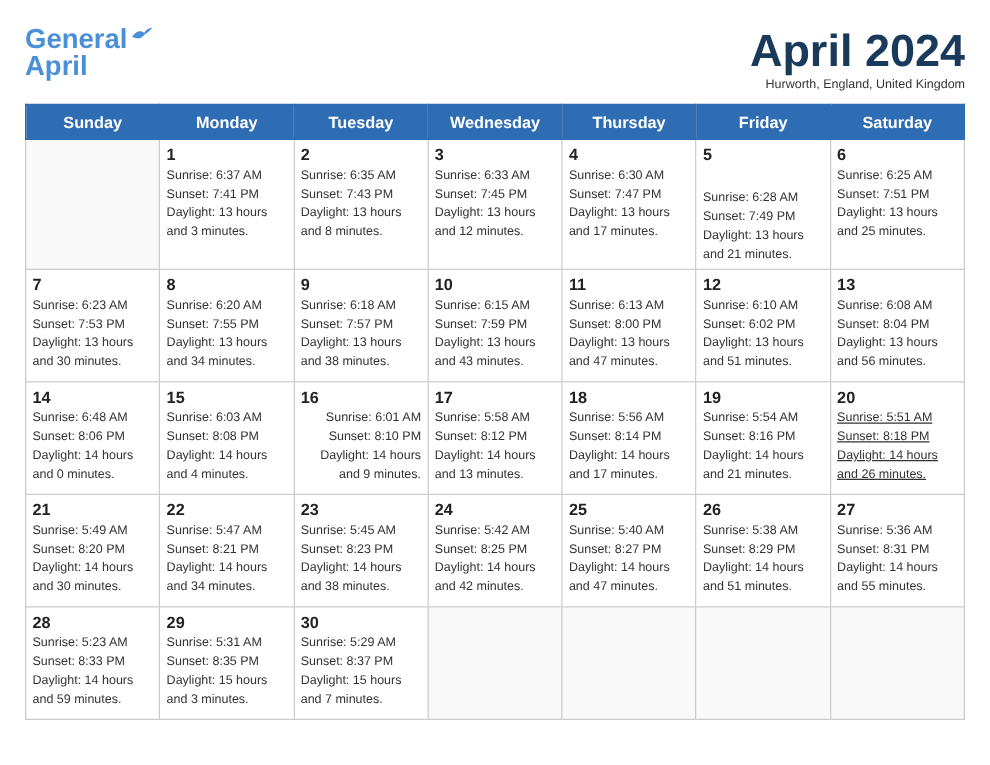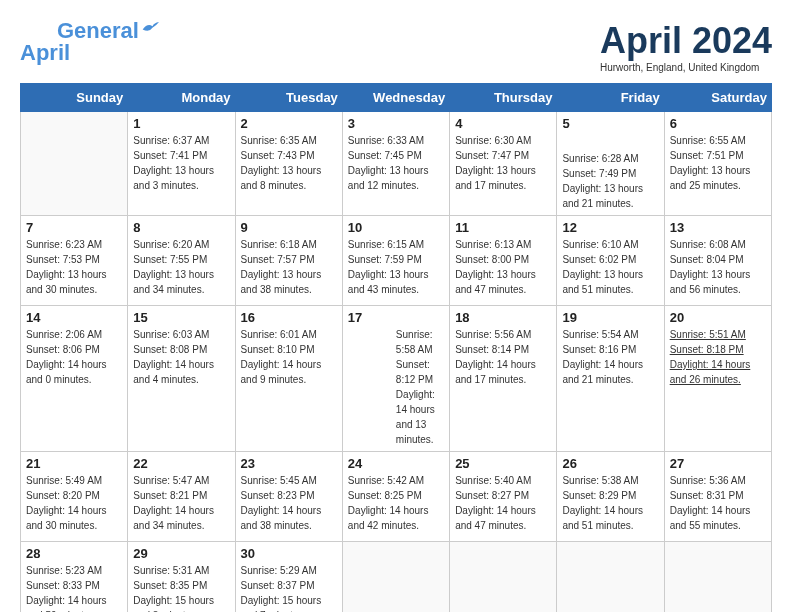--- a/index.html
+++ b/index.html
@@ -30,20 +30,21 @@
     .logo-text span {
       color: #4a90d9;
     }
     .logo-bird {
       width: 18px;
       height: 14px;
       margin-left: 48px;
       margin-top: -12px;
     }
     .title-block {
+      text-align: right;
     }
     .month-title {
       font-size: 36px;
       font-weight: bold;
       color: #1a3a5c;
     }
     .location {
       font-size: 10px;
       color: #333;
       font-weight: normal;
@@ -52,21 +53,21 @@
       width: 100%;
       border-collapse: collapse;
       table-layout: fixed;
     }
     thead th {
       background: #2e6db4;
       color: #fff;
       font-size: 13px;
       font-weight: bold;
       padding: 6px 4px;
-      text-align: right;
+      text-align: center;
       border: 1px solid #2e6db4;
     }
     td {
       border: 1px solid #ccc;
       vertical-align: top;
       padding: 4px 5px;
       font-size: 10.5px;
       color: #333;
       height: 90px;
     }
@@ -84,21 +85,21 @@
     }
     .empty-cell {
       background: #f9f9f9;
     }
   </style>
 </head>
 <body>
 
 <div class="header">
   <div class="logo">
-    <div style="display:flex; align-items:center;margin-left:37px;">
+    <div style="display:flex; align-items:center;">
       <span class="logo-text">
         <span>General</span>
       </span>
       <svg class="logo-bird" viewBox="0 0 22 14" style="margin-left:2px; margin-top:-8px;">
         <path d="M2,10 Q8,2 14,6 Q16,2 22,1 Q18,6 14,8 Q10,14 2,10Z" fill="#4a90d9"></path>
       </svg>
     </div>
     <span class="logo-text" style="color:#4a90d9; font-size:22px; font-weight:bold; line-height:1;">April</span>
   </div>
   <div class="title-block">
@@ -152,21 +153,21 @@
         </td>
         <td>
           <span class="day-num">5</span>
           <div class="day-info" style="white-space: pre-line; margin-top: 20px;">Sunrise: 6:28 AM
 Sunset: 7:49 PM
 Daylight: 13 hours
 and 21 minutes.</div>
         </td>
         <td>
           <span class="day-num">6</span>
-          <div class="day-info" style="white-space: pre-line;">Sunrise: 6:55 AM
+          <div class="day-info" style="white-space: pre-line;">Sunrise: 6:25 AM
 Sunset: 7:51 PM
 Daylight: 13 hours
 and 25 minutes.</div>
         </td>
       </tr>
       <tr>
         <td>
           <span class="day-num">7</span>
           <div class="day-info" style="white-space: pre-line;">Sunrise: 6:23 AM
 Sunset: 7:53 PM
@@ -212,42 +213,42 @@
           <span class="day-num">13</span>
           <div class="day-info" style="white-space: pre-line;">Sunrise: 6:08 AM
 Sunset: 8:04 PM
 Daylight: 13 hours
 and 56 minutes.</div>
         </td>
       </tr>
       <tr>
         <td>
           <span class="day-num">14</span>
-          <div class="day-info" style="white-space: pre-line;">Sunrise: 2:06 AM
+          <div class="day-info" style="white-space: pre-line;">Sunrise: 6:48 AM
 Sunset: 8:06 PM
 Daylight: 14 hours
 and 0 minutes.</div>
         </td>
         <td>
           <span class="day-num">15</span>
           <div class="day-info" style="white-space: pre-line;">Sunrise: 6:03 AM
 Sunset: 8:08 PM
 Daylight: 14 hours
 and 4 minutes.</div>
         </td>
         <td>
           <span class="day-num">16</span>
-          <div class="day-info" style="white-space: pre-line;">Sunrise: 6:01 AM
+          <div class="day-info" style="white-space: pre-line; text-align: right;">Sunrise: 6:01 AM
 Sunset: 8:10 PM
 Daylight: 14 hours
 and 9 minutes.</div>
         </td>
         <td>
           <span class="day-num">17</span>
-          <div class="day-info" style="white-space: pre-line; margin-left: 48px;">Sunrise: 5:58 AM
+          <div class="day-info" style="white-space: pre-line;">Sunrise: 5:58 AM
 Sunset: 8:12 PM
 Daylight: 14 hours
 and 13 minutes.</div>
         </td>
         <td>
           <span class="day-num">18</span>
           <div class="day-info" style="white-space: pre-line;">Sunrise: 5:56 AM
 Sunset: 8:14 PM
 Daylight: 14 hours
 and 17 minutes.</div>

